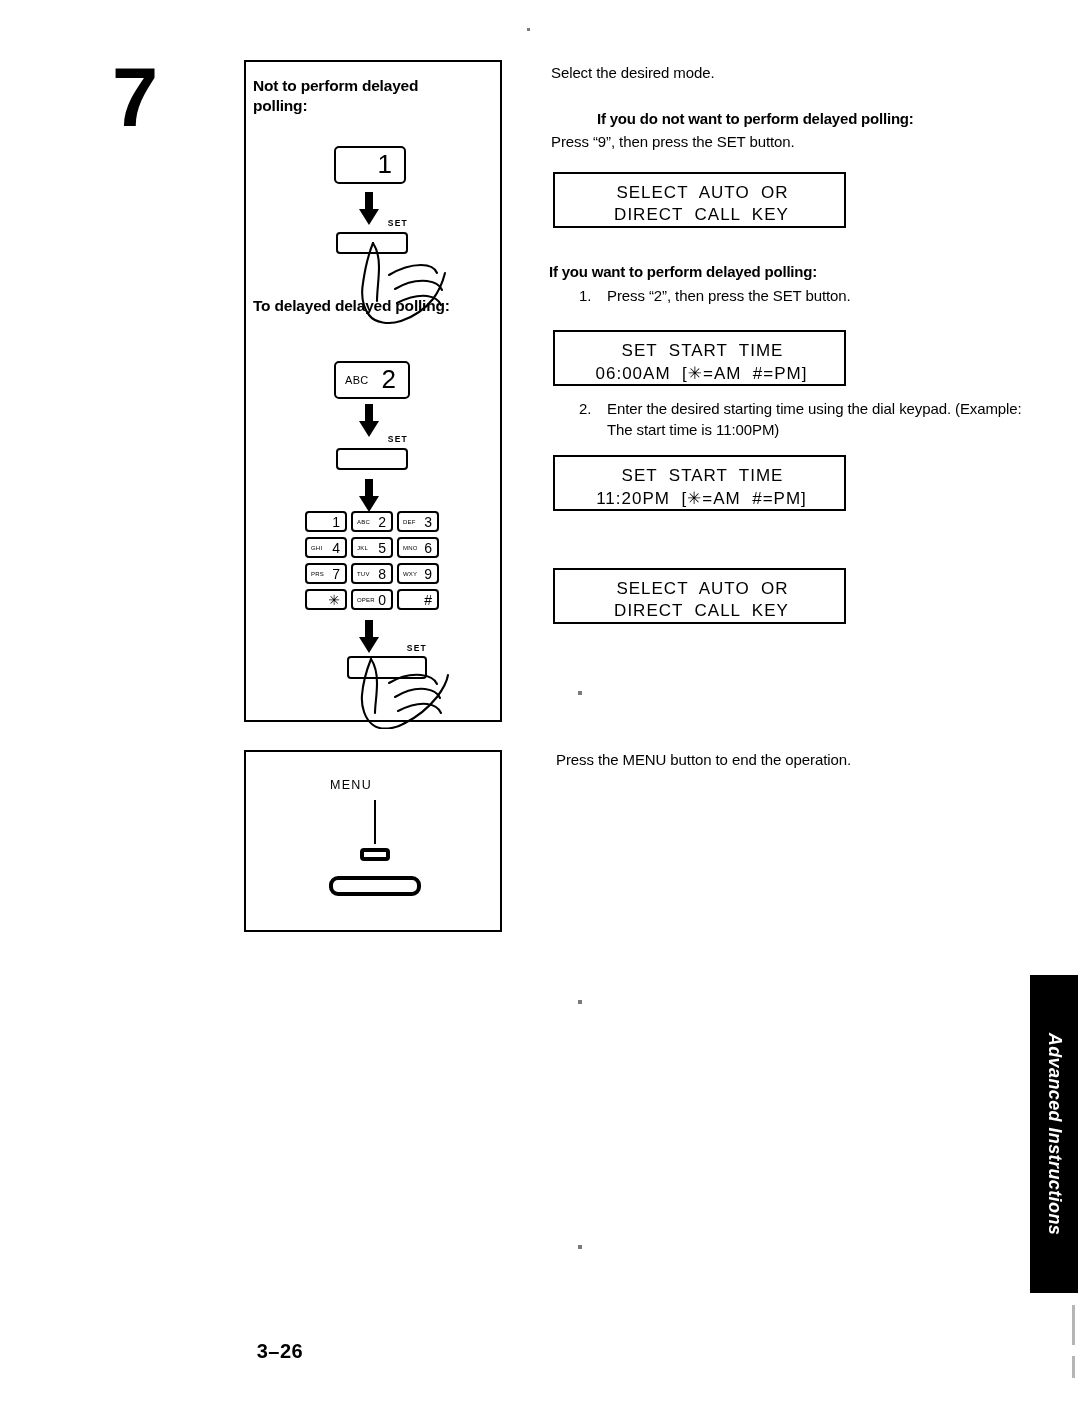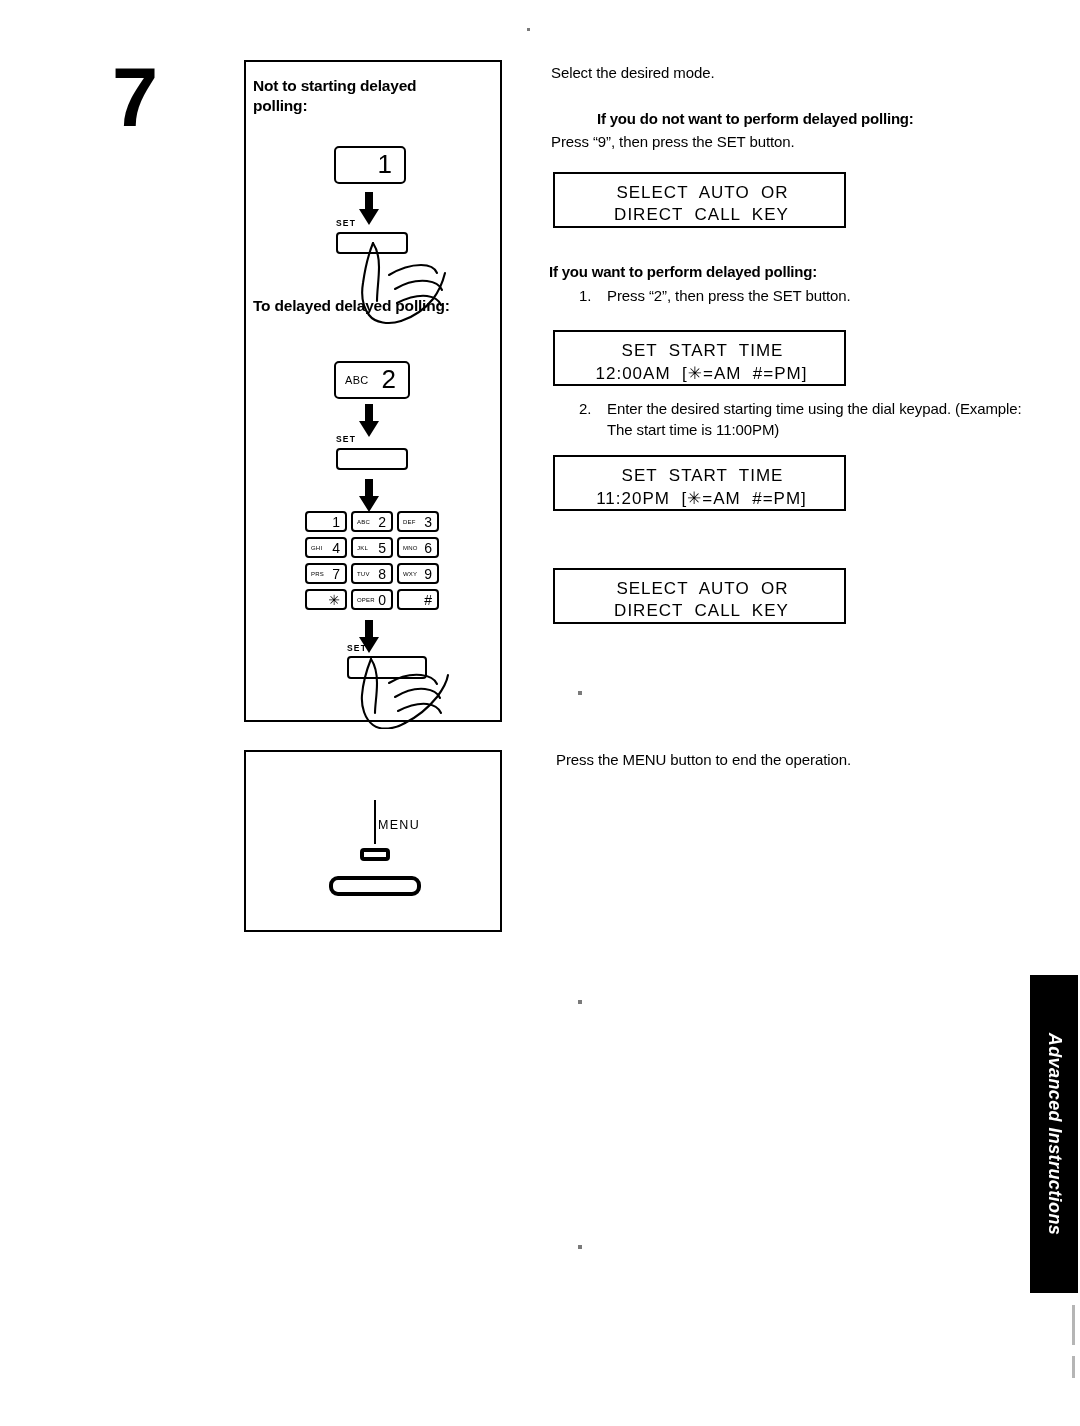--- a/index.html
+++ b/index.html
@@ -102,21 +102,21 @@
     border: 2.5px solid #000;
     border-radius: 4px;
     background: #fff;
     box-sizing: border-box;
   }
   .setlabel {
     position: absolute;
     font-size: 8.5px;
     letter-spacing: 1.2px;
     font-weight: 600;
-    text-align: left;
+    text-align: right;
   }
   #setbtn-1 { left: 336px; top: 232px; width: 72px; height: 22px; }
   #setlabel-1 { left: 336px; top: 218px; width: 72px; }
   #setbtn-2 { left: 336px; top: 448px; width: 72px; height: 22px; }
   #setlabel-2 { left: 336px; top: 434px; width: 72px; }
   #setbtn-3 { left: 347px; top: 656px; width: 80px; height: 23px; }
   #setlabel-3 { left: 347px; top: 643px; width: 80px; }
 
   
   .hand { position: absolute; }
@@ -154,25 +154,25 @@
     top: 50%;
     transform: translateY(-50%);
     font-size: 6px;
     letter-spacing: 0.2px;
   }
 
   
   #menu-label {
     position: absolute;
     left: 330px;
-    top: 818px;
+    top: 778px;
     font-size: 12.5px;
     letter-spacing: 1.3px;
     width: 90px;
-    text-align: right;
+    text-align: left;
   }
   #menu-leader {
     position: absolute;
     left: 374px;
     top: 800px;
     width: 2px;
     height: 44px;
     background: #000;
   }
   #menu-key {
@@ -301,21 +301,21 @@
 </style>
 </head>
 <body>
 
 <div id="page">
 
   <div class="step-num" id="step-10-num">7</div>
 
   <div class="panel" id="panel-10"></div>
 
-  <div class="panel-heading" id="head-not">Not to starting delayed polling:</div>
+  <div class="panel-heading" id="head-not">Not to perform delayed polling:</div>
 
   <div class="keycap" id="key-1">
     <span class="letters"></span>
     <span class="digit">1</span>
   </div>
 
   <svg class="arrow-down" id="arrow-1" viewBox="0 0 22 34">
     <path d="M7,0 L15,0 L15,17 L21,17 L11,33 L1,17 L7,17 Z" fill="#000"></path>
   </svg>
 
@@ -437,21 +437,21 @@
   </div>
 
   <div class="bold-head" id="h-want">If you want to perform delayed polling:</div>
 
   <div class="numbered" id="n-1">
     <span class="num-marker">1.</span><span>Press “2”, then press the SET button.</span>
   </div>
 
   <div class="lcd lcd-left" id="lcd-2">
     <div class="line l1">SET  START  TIME</div>
-    <div class="line l2">12:00AM  [✳=AM  #=PM]</div>
+    <div class="line l2">06:00AM  [✳=AM  #=PM]</div>
   </div>
 
   <div class="numbered" id="n-2">
     <span class="num-marker">2.</span><span>Enter the desired starting time using the dial keypad. (Example:  The start time is 11:00PM)</span>
   </div>
 
   <div class="lcd lcd-left" id="lcd-3">
     <div class="line l1">SET  START  TIME</div>
     <div class="line l2">11:20PM  [✳=AM  #=PM]</div>
   </div>
@@ -461,20 +461,21 @@
     <div class="line l1">SELECT  AUTO  OR</div>
     <div class="line l2">DIRECT  CALL  KEY</div>
   </div>
 
   <div class="body-text" id="t-menu-end">Press the MENU button to end the operation.</div>
 
   <div id="side-tab">
     <span id="side-tab-text">Advanced Instructions</span>
   </div>
 
+  <div id="page-number">3–26</div>
 
   <div class="speck" style="left:527px;top:28px;width:3px;height:3px;"></div>
   <div class="speck" style="left:578px;top:691px;width:4px;height:4px;"></div>
   <div class="speck" style="left:578px;top:1000px;width:4px;height:4px;"></div>
   <div class="speck" style="left:578px;top:1245px;width:4px;height:4px;"></div>
   <div class="edge-mark" style="left:1072px;top:1305px;width:3px;height:40px;"></div>
   <div class="edge-mark" style="left:1072px;top:1356px;width:3px;height:22px;"></div>
 
 </div>
 

